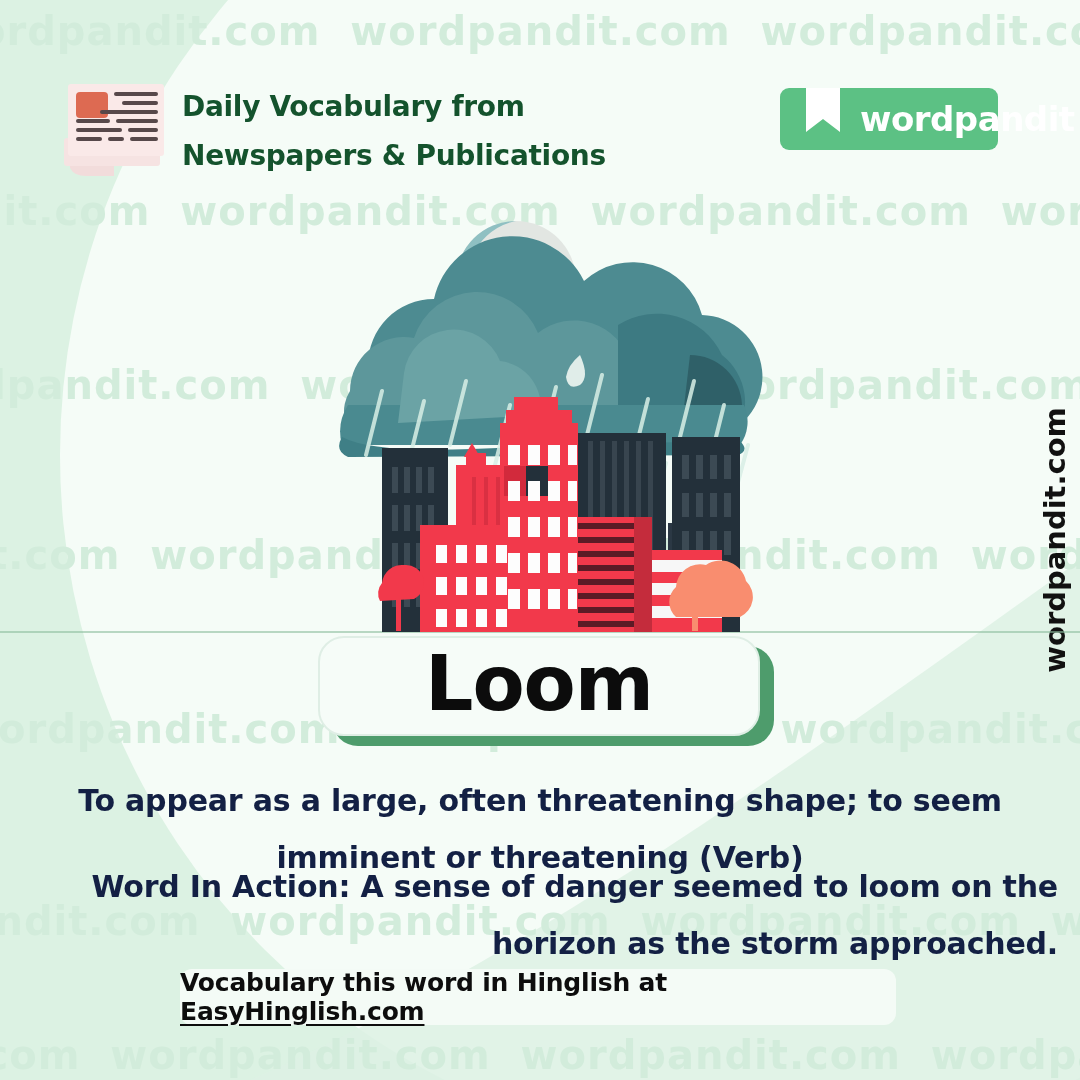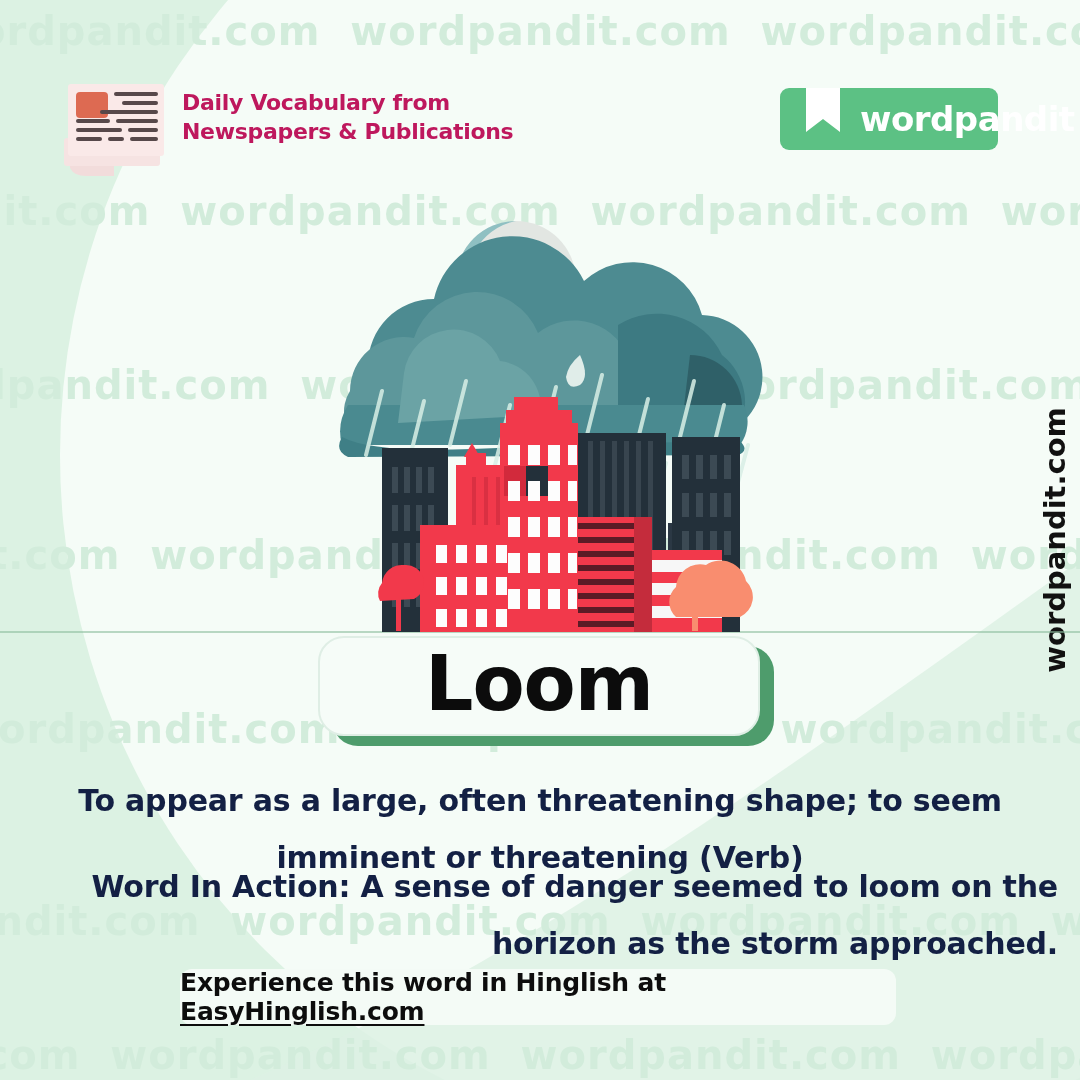--- a/index.html
+++ b/index.html
@@ -31,25 +31,25 @@
     color:#d2ecdb;
     letter-spacing:1px;
     font-family:"DejaVu Sans", sans-serif;
   }
 
   
   .header { position:absolute; top:0; left:0; width:1080px; height:185px; }
   .news-icon { position:absolute; left:56px; top:76px; width:116px; height:104px; }
   .header-title {
     position:absolute; left:182px; top:88px;
-    font-size:22px; font-weight:800; line-height:1.33;
-    color:#be185d; letter-spacing:-0.3px;
-    font-family:"DejaVu Sans", sans-serif;
-  }
-  .header-title .l2 { display:block; }
+    font-size:28px; font-weight:800; line-height:1.33;
+    color:#14532d; letter-spacing:-0.3px;
+    font-family:"DejaVu Sans", sans-serif;
+  }
+  .header-title .l2 { display:block;margin-top:12px; }
 
   .logo {
     position:absolute; right:82px; top:88px;
     width:218px; height:62px;
     background:#5cc184;
     border-radius:9px;
     display:flex; align-items:center;
   }
   .logo-mark { position:absolute; left:22px; top:0px; width:42px; height:48px; }
   .logo-text {
@@ -366,16 +366,16 @@
     <div class="word-card">
       <span class="word-text">Loom</span>
     </div>
   </div>
 
   <div class="definition">To appear as a large, often threatening shape; to seem imminent or threatening (Verb)</div>
 
   <div class="example">Word In Action: A sense of danger seemed to loom on the horizon as the storm approached.</div>
 
   <div class="footer-card">
-    <span class="footer-text"><span>Experience this word in Hinglish at </span><span class="footer-link">EasyHinglish.com</span></span>
+    <span class="footer-text"><span>Vocabulary this word in Hinglish at </span><span class="footer-link">EasyHinglish.com</span></span>
   </div>
 
 </div>
 
 </body></html>

